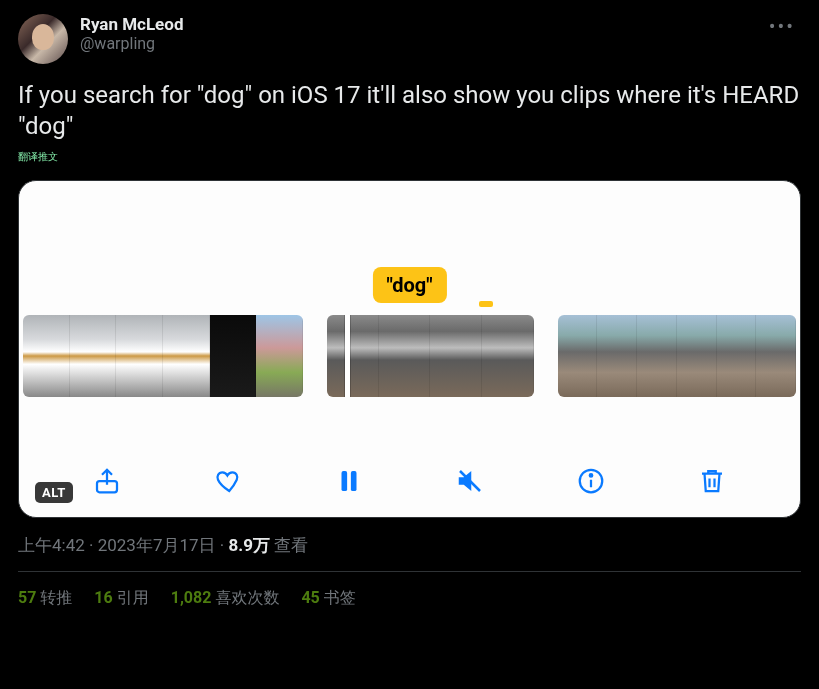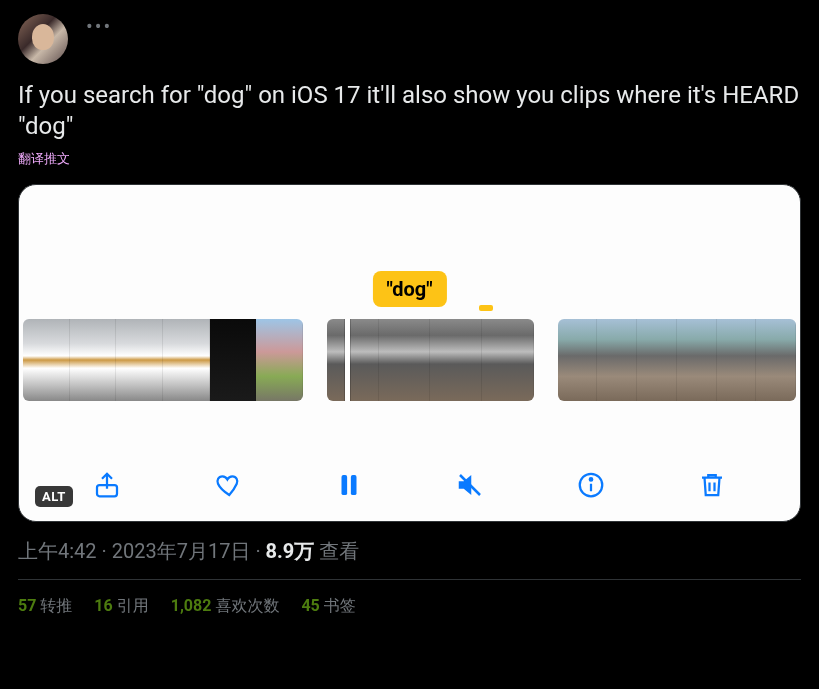--- a/index.html
+++ b/index.html
@@ -52,22 +52,22 @@
     letter-spacing: 2px;
     padding: 0 6px;
   }
   .tweet-text {
     margin-top: 16px;
     font-size: 24px;
     line-height: 1.3;
     color: #e7e9ea;
   }
   .translate {
-    color: #f0abfc;
-    font-size: 13px;
+    color: #86efac;
+    font-size: 10px;
     margin-top: 8px;
   }
   .media-card {
     margin-top: 16px;
     background: #fdfdfd;
     border-radius: 18px;
     overflow: hidden;
     position: relative;
     height: 338px;
     border: 1px solid #2f3336;
@@ -160,21 +160,21 @@
     color: #fff;
     font-size: 13px;
     font-weight: 700;
     padding: 3px 7px;
     border-radius: 5px;
     letter-spacing: 0.5px;
   }
   .meta {
     margin-top: 16px;
     color: #71767b;
-    font-size: 20px;
+    font-size: 17px;
   }
   .meta .views-count { color: #e7e9ea; font-weight: 700; }
   .divider {
     height: 1px;
     background: #2f3336;
     margin-top: 14px;
   }
   .stats {
     display: flex;
     gap: 22px;
@@ -184,20 +184,24 @@
   }
   .stats .num { color: #4d7c0f; font-weight: 700; margin-right: 4px; }
 </style>
 </head>
 <body>
 
 <div class="tweet">
 
   <div class="header">
     <div class="avatar"></div>
+    <div class="name-block">
+      <div class="display-name">Ryan McLeod</div>
+      <div class="handle">@warpling</div>
+    </div>
     <div class="more">•••</div>
   </div>
 
   <div class="tweet-text">If you search for "dog" on iOS 17 it'll also show you clips where it's HEARD "dog"</div>
 
   <div class="translate">翻译推文</div>
 
   <div class="media-card">
     <div class="dog-label">"dog"</div>
     <div class="scrub-marker"></div>

